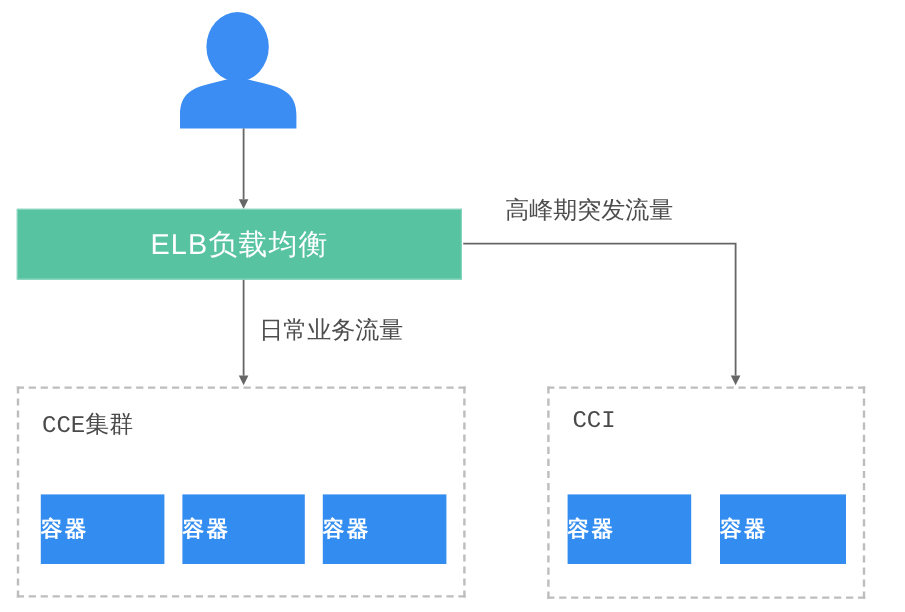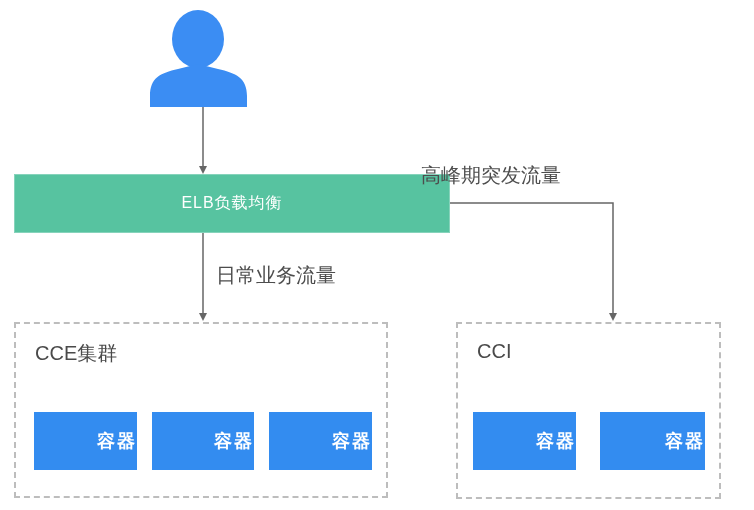--- a/index.html
+++ b/index.html
@@ -2,41 +2,41 @@
 <html><head>
 <meta charset="utf-8">
 <style>
   html,body{margin:0;padding:0;background:#ffffff;}
   .stage{
     position:relative;width:754px;height:510px;background:#ffffff;
     font-family:"Liberation Sans","DejaVu Sans",sans-serif;overflow:hidden;
   }
   .svg-layer{position:absolute;left:0;top:0;width:754px;height:510px;}
   .elb-node{
-    position:absolute;left:14px;top:174px;width:436px;height:59px;
+    position:absolute;left:14px;top:174px;width:371px;height:59px;
     background:#57C3A0;border:1px solid #86D3BB;box-sizing:border-box;
     display:flex;align-items:center;justify-content:center;
-    color:#ffffff;font-size:16px;letter-spacing:1px;
+    color:#ffffff;font-size:24px;letter-spacing:1px;
   }
   .flow-label{
     position:absolute;color:#4D4D4D;font-size:20px;white-space:nowrap;
   }
   .label-burst{left:421px;top:162px;}
   .label-daily{left:216px;top:262px;}
   .dashed-box{
     position:absolute;border:2px dashed #BDBDBD;box-sizing:border-box;background:#ffffff;
   }
   .cce-box{left:14px;top:322px;width:374px;height:176px;}
   .cci-box{left:456px;top:322px;width:265px;height:177px;}
   .group-title{
-    position:absolute;left:19px;top:16px;color:#4A4A4A;font-size:20px;white-space:nowrap;
+    position:absolute;left:19px;top:16px;color:#4A4A4A;font-size:20px;white-space:nowrap;font-family:Liberation Mono, monospace;
   }
   .container-node{
     position:absolute;top:88px;height:58px;background:#338CF0;
-    display:flex;align-items:center;justify-content:flex-end;
+    display:flex;align-items:center;justify-content:flex-start;
     color:#ffffff;font-size:18px;font-weight:bold;letter-spacing:2px;
   }
   .cce-c1{left:18px;width:103px;}
   .cce-c2{left:136px;width:102px;}
   .cce-c3{left:253px;width:103px;}
   .cci-c1{left:15px;width:103px;}
   .cci-c2{left:142px;width:105px;}
 </style>
 </head>
 <body>

